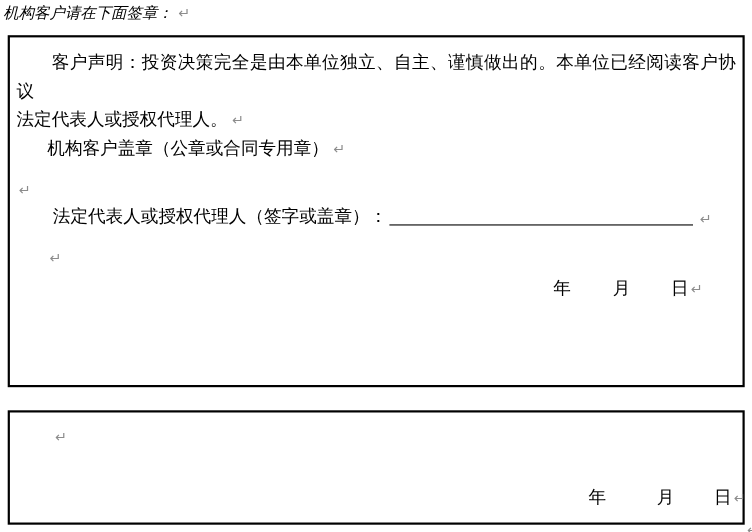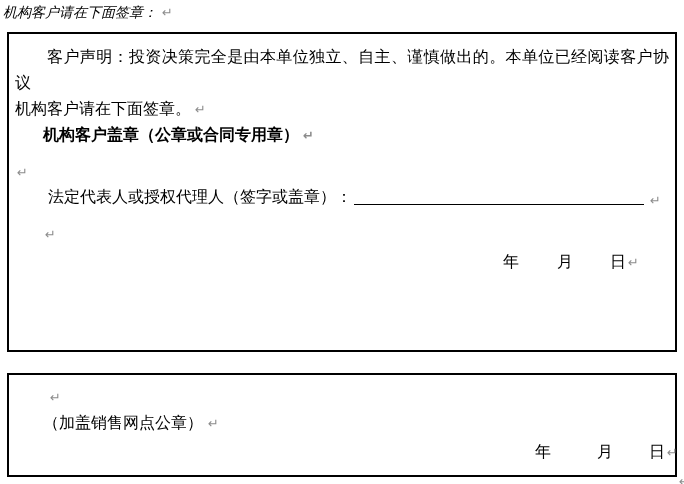--- a/index.html
+++ b/index.html
@@ -54,32 +54,31 @@
   .decl-line.first { text-indent: 2em; }
   .decl-line.last  { text-align: left; text-align-last: left; white-space: nowrap; }
   .decl-line.last .pilcrow { margin-left: 4px; }
 
   .seal-line {
     position: absolute;
     left: 34px;
     top: 91px;
     font-size: 16px;
     white-space: nowrap;
-    font-weight: bold;
   }
   .seal-line .pilcrow { margin-left: 4px; }
 
   .blank-mark-1 { position: absolute; left: 8px;  top: 128px; }
   .blank-mark-2 { position: absolute; left: 36px; top: 190px; }
 
   .rep-line {
     position: absolute;
     left: 39px;
     top: 153px;
-    right: 14px;
+    right: 28px;
     display: flex;
     align-items: flex-end;
     font-size: 16px;
     white-space: nowrap;
   }
   .rep-line .signature-line {
     flex: 1;
     border-bottom: 1px solid #000000;
     margin-bottom: 3px;
     margin-left: 2px;
@@ -121,21 +120,21 @@
 
 <div id="instruction">
   <span>机构客户请在下面签章：</span><span class="pilcrow">↵</span>
 </div>
 
 <div id="institution-box" class="sig-box">
 
   <div class="declaration">
     <div class="decl-line first">客户声明：投资决策完全是由本单位独立、自主、谨慎做出的。本单位已经阅读客户协议</div>
     <div class="decl-line last">
-      <span>机构客户请在下面签章。</span><span class="pilcrow">↵</span>
+      <span>法定代表人或授权代理人。</span><span class="pilcrow">↵</span>
     </div>
   </div>
 
   <div class="seal-line">
     <span>机构客户盖章（公章或合同专用章）</span><span class="pilcrow">↵</span>
   </div>
 
   <div class="blank-mark-1">
     <span class="pilcrow">↵</span>
   </div>
@@ -154,23 +153,20 @@
     <span class="y">年</span><span class="m">月</span><span class="d">日</span><span class="pilcrow">↵</span>
   </div>
 </div>
 
 <div id="outlet-box" class="sig-box">
 
   <div class="outlet-blank-mark">
     <span class="pilcrow">↵</span>
   </div>
 
-  <div class="outlet-seal-line">
-    <span>（加盖销售网点公章）</span><span class="pilcrow">↵</span>
-  </div>
 
   <div id="outlet-date" class="date-line">
     <span class="y">年</span><span class="m">月</span><span class="d">日</span><span class="pilcrow">↵</span>
   </div>
 </div>
 
 <div id="doc-end-mark">
   <span class="pilcrow">↵</span>
 </div>
 

